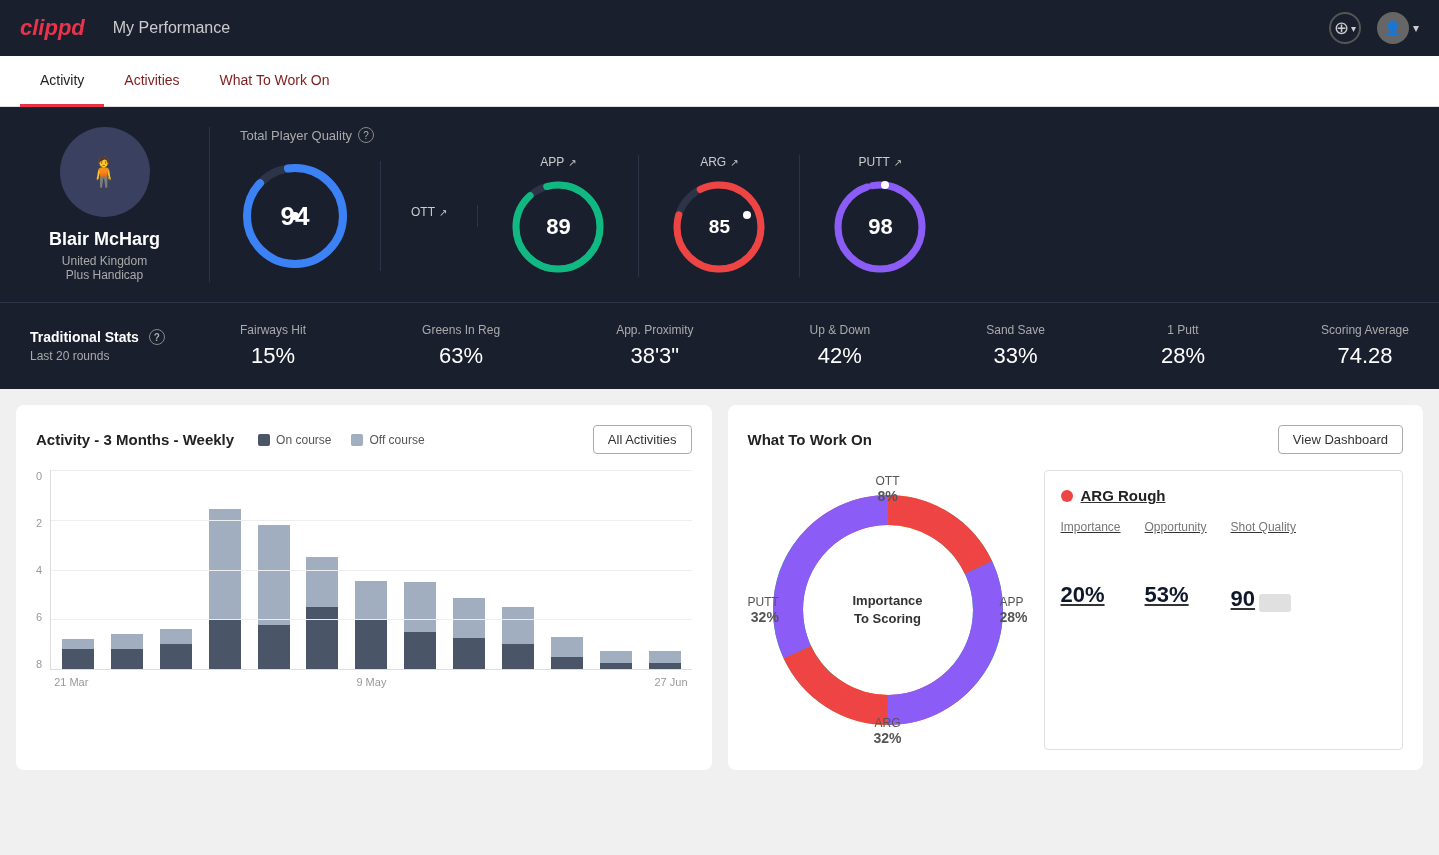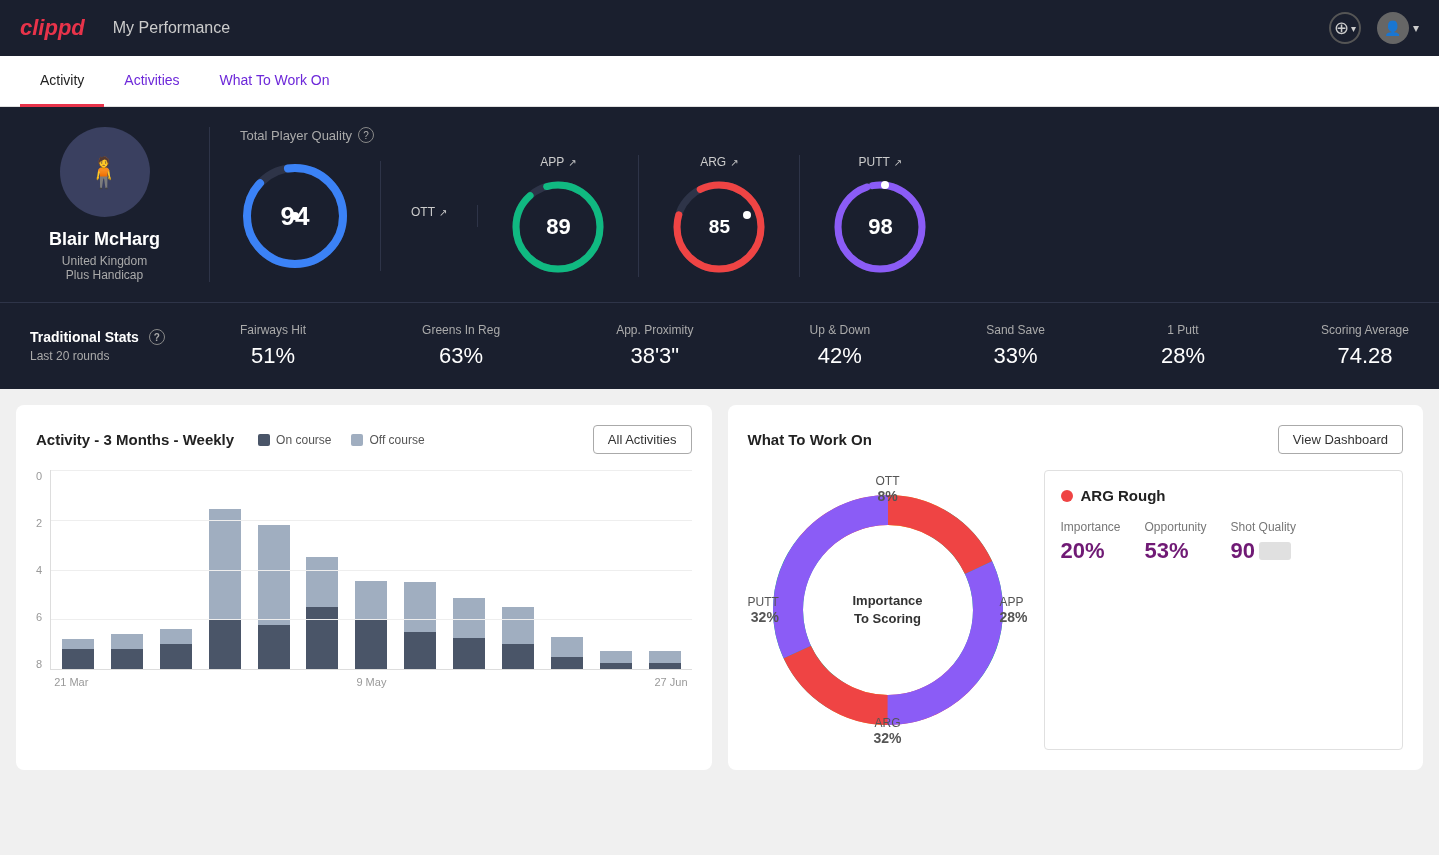--- a/index.html
+++ b/index.html
@@ -31,21 +31,21 @@
     
     .nav-tabs {
       background: #fff;
       display: flex;
       padding: 0 20px;
       border-bottom: 1px solid #e0e0e0;
     }
     .nav-tab {
       padding: 16px 20px;
       font-size: 14px;
-      color: #6d28d9;
+      color: #7f1d1d;
       cursor: pointer;
       border-bottom: 3px solid transparent;
       margin-bottom: -1px;
     }
     .nav-tab.active { color: #222; border-bottom-color: #e8334a; }
 
     
     .hero {
       background: #1a1f2e;
       padding: 20px 30px;
@@ -216,35 +216,36 @@
       color: #999;
     }
     .bar-group { display: flex; flex-direction: column; align-items: center; gap: 0; flex: 1; }
 
     
     .info-card {
       border: 1px solid #e0e0e0;
       border-radius: 4px;
       padding: 16px;
       flex: 1;
+      text-decoration: underline;
     }
     .info-card-title {
       display: flex;
       align-items: center;
       gap: 8px;
       font-size: 15px;
       font-weight: 600;
       color: #222;
       margin-bottom: 16px;
     }
     .dot { width: 12px; height: 12px; border-radius: 50%; }
     .info-card-metrics { display: flex; gap: 24px; }
     .metric-col { }
     .metric-label { font-size: 12px; color: #777; margin-bottom: 4px; }
-    .metric-value { font-size: 22px; font-weight: 700; color: #701a75; }
+    .metric-value { font-size: 22px; font-weight: 700; color: #0f172a; margin-top: 48px; }
     .metric-badge {
       display: inline-block;
       width: 32px; height: 18px;
       background: #e0e0e0;
       border-radius: 3px;
       margin-left: 4px;
     }
 
     .right-panel-content { display: flex; gap: 16px; }
   </style>
@@ -358,21 +359,21 @@
   <div class="stats-label-col">
     <div class="stats-title">
       <span>Traditional Stats</span>
       <span class="info-icon">?</span>
     </div>
     <div class="stats-subtitle">Last 20 rounds</div>
   </div>
   <div class="stats-items">
     <div class="stat-item">
       <div class="stat-label">Fairways Hit</div>
-      <div class="stat-value">51%</div>
+      <div class="stat-value">15%</div>
     </div>
     <div class="stat-item">
       <div class="stat-label">Greens In Reg</div>
       <div class="stat-value">63%</div>
     </div>
     <div class="stat-item">
       <div class="stat-label">App. Proximity</div>
       <div class="stat-value">38'3"</div>
     </div>
     <div class="stat-item">
@@ -573,21 +574,21 @@
             <div class="metric-col">
               <div class="metric-label">Importance</div>
               <div class="metric-value">20%</div>
             </div>
             <div class="metric-col">
               <div class="metric-label">Opportunity</div>
               <div class="metric-value">53%</div>
             </div>
             <div class="metric-col">
               <div class="metric-label">Shot Quality</div>
-              <div style="display:flex;align-items:center;">
+              <div style="display:flex;align-items:flex-end;">
                 <div class="metric-value">90</div>
                 <div class="metric-badge"></div>
               </div>
             </div>
           </div>
         </div>
       </div>
     </div>
   </div>
 </div>

